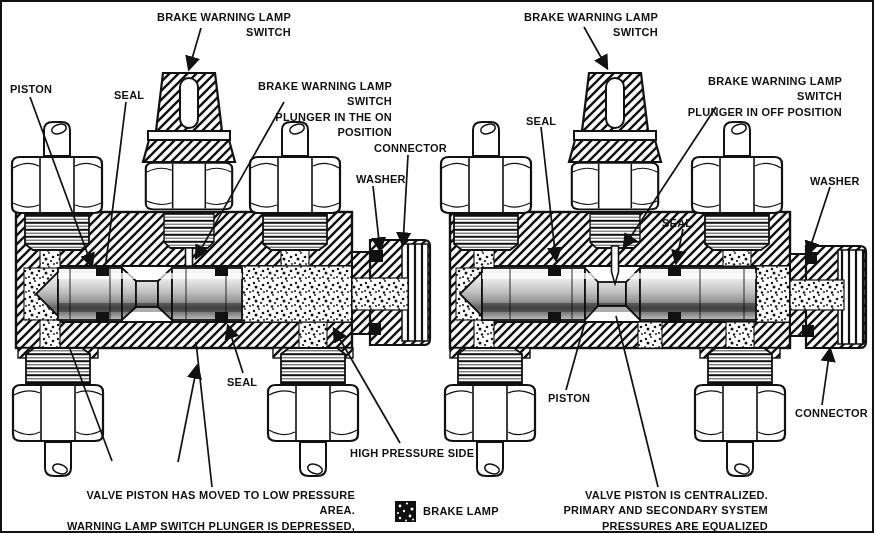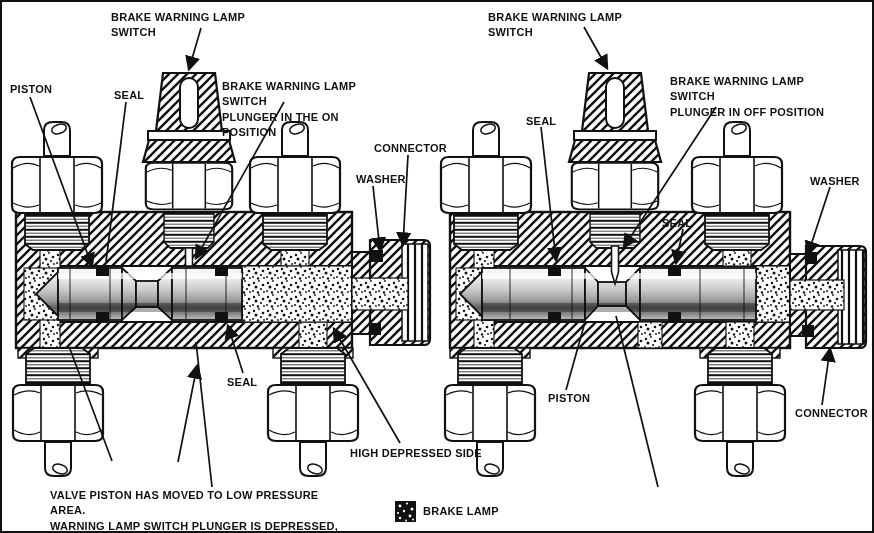--- a/index.html
+++ b/index.html
@@ -5,21 +5,21 @@
   html,body{margin:0;padding:0;background:#fff;}
   .stage{
     position:relative;width:874px;height:533px;background:#fff;overflow:hidden;
     font-family:"Liberation Sans", sans-serif;
   }
   .stage svg{position:absolute;left:0;top:0;}
   .lbl{
     position:absolute;color:#111;font-size:11px;font-weight:700;
     line-height:1.4;letter-spacing:.25px;white-space:pre-line;
   }
-  .ctr{text-align:left;}
+  .ctr{text-align:right;}
 </style>
 </head>
 <body>
 
 <div class="stage">
 
 <svg width="874" height="533" viewBox="0 0 874 533">
   <defs>
     <pattern id="hatch" width="9" height="9" patternUnits="userSpaceOnUse">
       <rect width="9" height="9" fill="#fff"></rect>
@@ -240,28 +240,31 @@
 </svg>
 
   <div class="lbl ctr" style="left:111px;top:10px;width:180px;">BRAKE WARNING LAMP SWITCH</div>
   <div class="lbl" style="left:10px;top:82px;">PISTON</div>
   <div class="lbl" style="left:114px;top:88px;">SEAL</div>
   <div class="lbl ctr" style="left:222px;top:79px;width:170px;">BRAKE WARNING LAMP SWITCH
 PLUNGER IN THE ON POSITION</div>
   <div class="lbl" style="left:374px;top:141px;">CONNECTOR</div>
   <div class="lbl" style="left:356px;top:172px;">WASHER</div>
   <div class="lbl" style="left:227px;top:375px;">SEAL</div>
-  <div class="lbl" style="left:350px;top:446px;">HIGH DEPRESSED SIDE</div>
+  <div class="lbl" style="left:350px;top:446px;">HIGH PRESSURE SIDE</div>
   <div class="lbl ctr" style="left:50px;top:488px;width:305px;">VALVE PISTON HAS MOVED TO LOW PRESSURE AREA.
 WARNING LAMP SWITCH PLUNGER IS DEPRESSED,
 LIGHTING THE BRAKE WARNING LAMP</div>
 
   <div class="lbl ctr" style="left:488px;top:10px;width:170px;">BRAKE WARNING LAMP SWITCH</div>
   <div class="lbl" style="left:526px;top:114px;">SEAL</div>
   <div class="lbl ctr" style="left:670px;top:74px;width:172px;">BRAKE WARNING LAMP SWITCH
 PLUNGER IN OFF POSITION</div>
   <div class="lbl" style="left:662px;top:216px;">SEAL</div>
   <div class="lbl" style="left:810px;top:174px;">WASHER</div>
   <div class="lbl" style="left:548px;top:391px;">PISTON</div>
   <div class="lbl" style="left:795px;top:406px;">CONNECTOR</div>
+  <div class="lbl ctr" style="left:563px;top:488px;width:205px;">VALVE PISTON IS CENTRALIZED.
+PRIMARY AND SECONDARY SYSTEM
+PRESSURES ARE EQUALIZED</div>
 
   <div class="lbl" style="left:423px;top:504px;">BRAKE LAMP</div>
 </div>
 
 </body></html>

